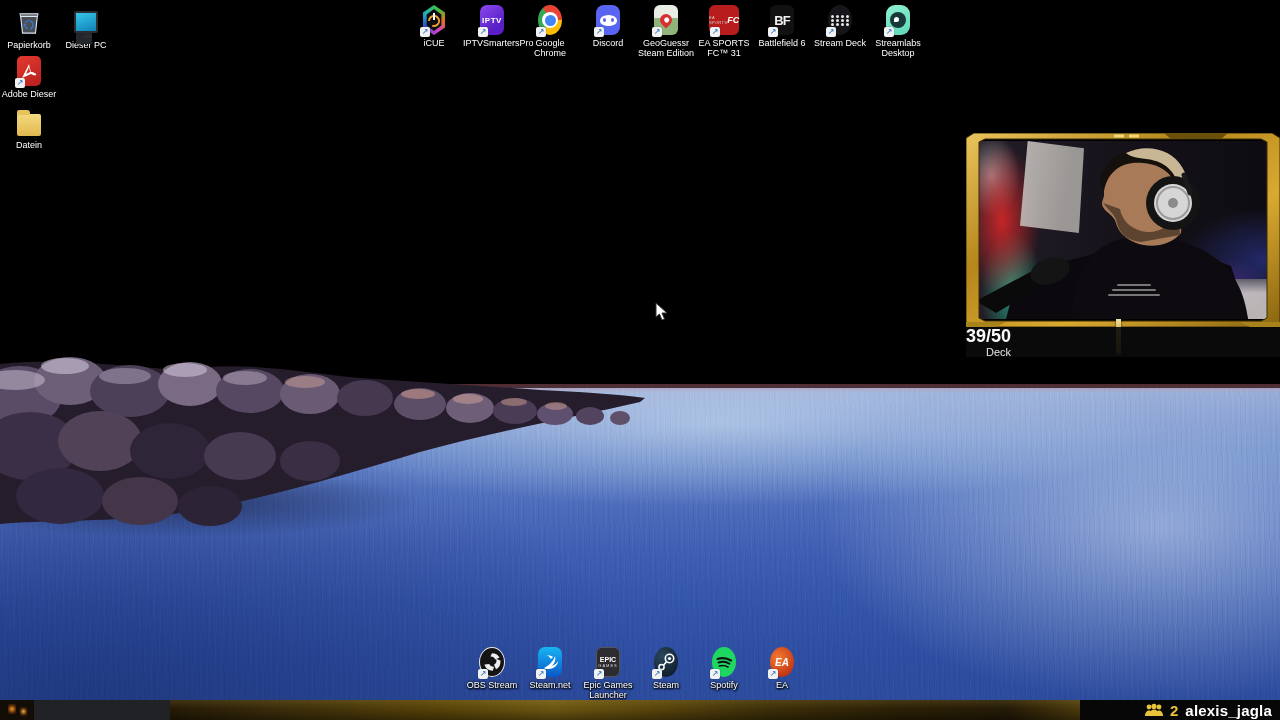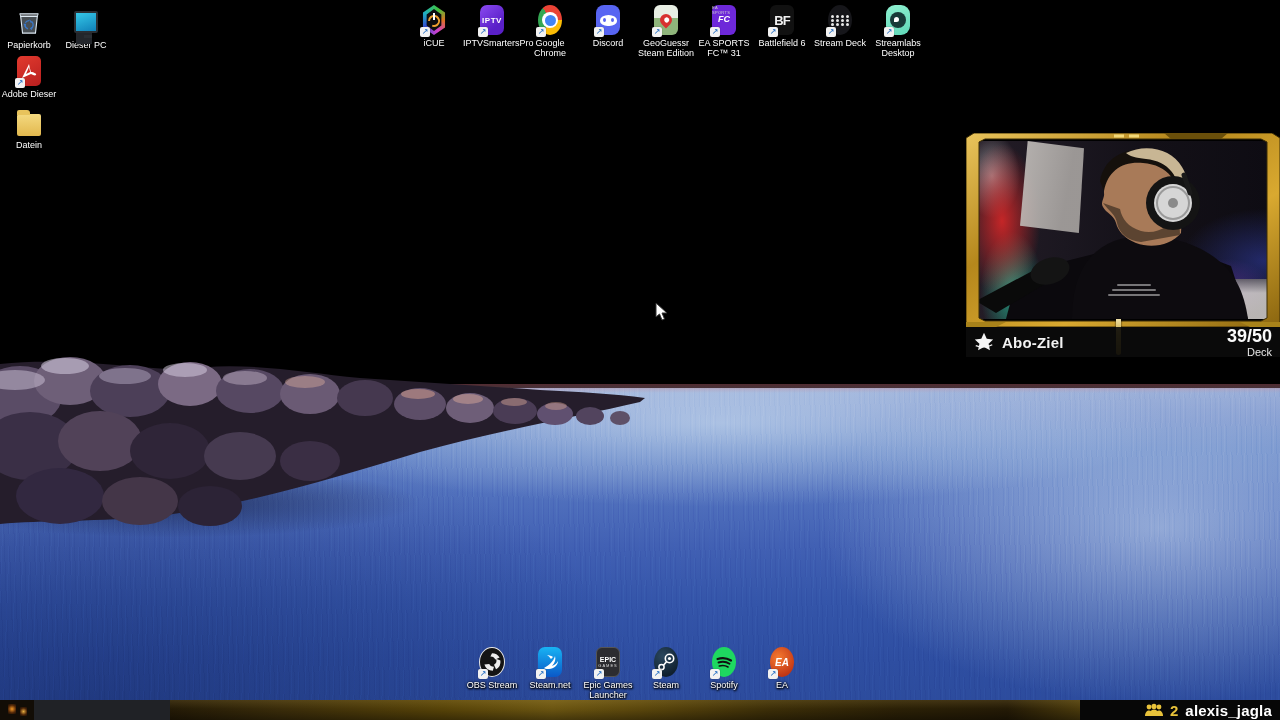--- a/index.html
+++ b/index.html
@@ -80,21 +80,21 @@
 
   .discord { background:#5865f2; border-radius:8px; }
   .discord-face { width:17px; height:11px; background:#fff; border-radius:50% 50% 45% 45%; position:relative; }
   .discord-face::before, .discord-face::after { content:""; position:absolute; top:3px; width:3px; height:4px; border-radius:50%; background:#5865f2; }
   .discord-face::before { left:3px; } .discord-face::after { right:3px; }
 
   .geo { background:linear-gradient(180deg,#e8eee4 0 45%,#8fb57b 45%); border-radius:6px; overflow:hidden; }
   .geo-pin { width:12px; height:12px; background:#d83030; border-radius:50% 50% 50% 0; transform:rotate(-45deg); display:flex; align-items:center; justify-content:center; }
   .geo-pin::after { content:""; width:5px; height:5px; background:#fff; border-radius:50%; }
 
-  .eafc { background:#6d28d9; border-radius:6px; flex-direction:column; display:flex; align-items:center; justify-content:flex-start; }
+  .eafc { background:#b91c1c; border-radius:6px; flex-direction:row; display:flex; align-items:center; justify-content:flex-start; }
   .eafc .t1 { color:#cfcfcf; font-size:4px; line-height:5px; letter-spacing:.3px; }
   .eafc .t2 { color:#fff; font-weight:bold; font-size:9px; line-height:9px; font-style:italic; }
 
   .bf { background:#111; border-radius:6px; }
   .bf span { color:#f2f2f2; font-weight:bold; font-size:13px; letter-spacing:-1px; }
 
   .sdeck { background:#16161a; }
   .sdeck-grid { display:grid; grid-template-columns:repeat(4,4px); grid-gap:1px; }
   .sdeck-grid i { width:3px; height:3px; border-radius:50%; background:#e8e8e8; }
 
@@ -456,27 +456,20 @@
       <path fill-rule="evenodd" fill="url(#gold)" stroke="#3a2c06" stroke-width="1" d="M8,0 H306 L314,5 V189 L306,194 H8 L0,189 V5 Z
            M13,9 L19,6 H295 L301,9 V185 L295,188 H19 L13,185 Z"></path>
       <path d="M198,0 H262 L255,6 H205 Z" fill="#6a4f0a"></path>
       <rect x="148" y="1.5" width="10" height="3" fill="#f2d878"></rect>
       <rect x="163" y="1.5" width="10" height="3" fill="#f2d878"></rect>
       <path d="M0,189 L40,189 L30,194 L0,194 Z" fill="#a8821a"></path>
       <path d="M314,189 L274,189 L284,194 L314,194 Z" fill="#a8821a"></path>
     </svg>
     <div class="cam-charm"></div>
     <div class="goal-bar">
-      <div class="goal-left">
-        <svg width="22" height="22" viewBox="0 0 24 24">
-          <path d="M12,2 L15,8.5 L22,9.3 L17,14 L18.5,21 L12,17.5 L5.5,21 L7,14 L2,9.3 L9,8.5 Z" fill="#f5f5f5"></path>
-          <path d="M3,16 C8,18 16,18 21,15" fill="none" stroke="#f5f5f5" stroke-width="1.4"></path>
-        </svg>
-        <span class="goal-label">Abo-Ziel</span>
-      </div>
       <div class="goal-right">
         <div class="goal-value">39/50</div>
         <div class="goal-unit">Deck</div>
       </div>
     </div>
   </div>
 
   <div class="bottom-bar">
     <div class="bar-thumb"></div>
     <div class="bar-seg-dark"></div>

